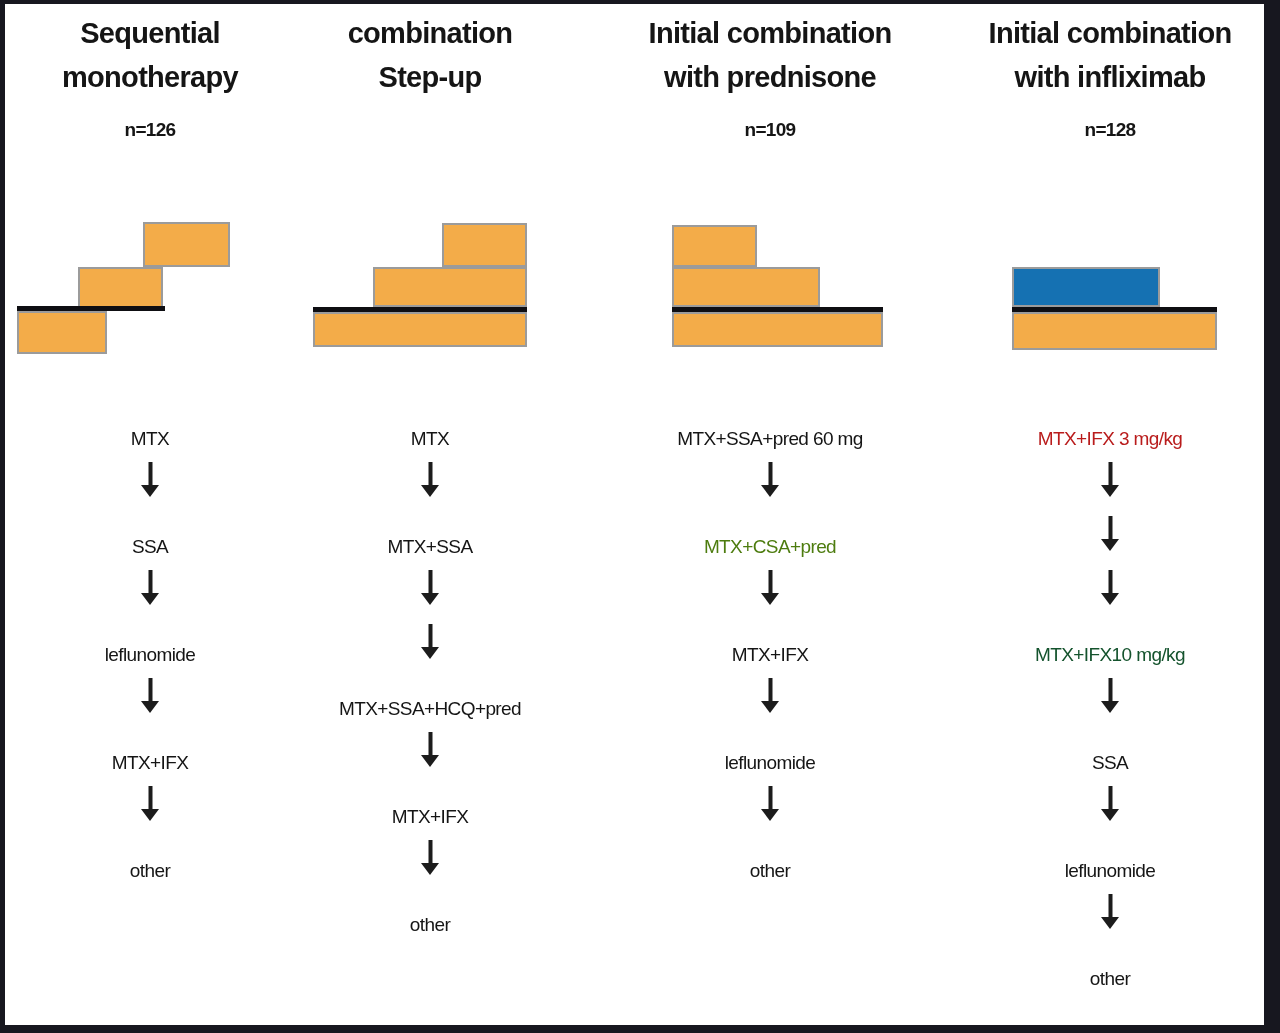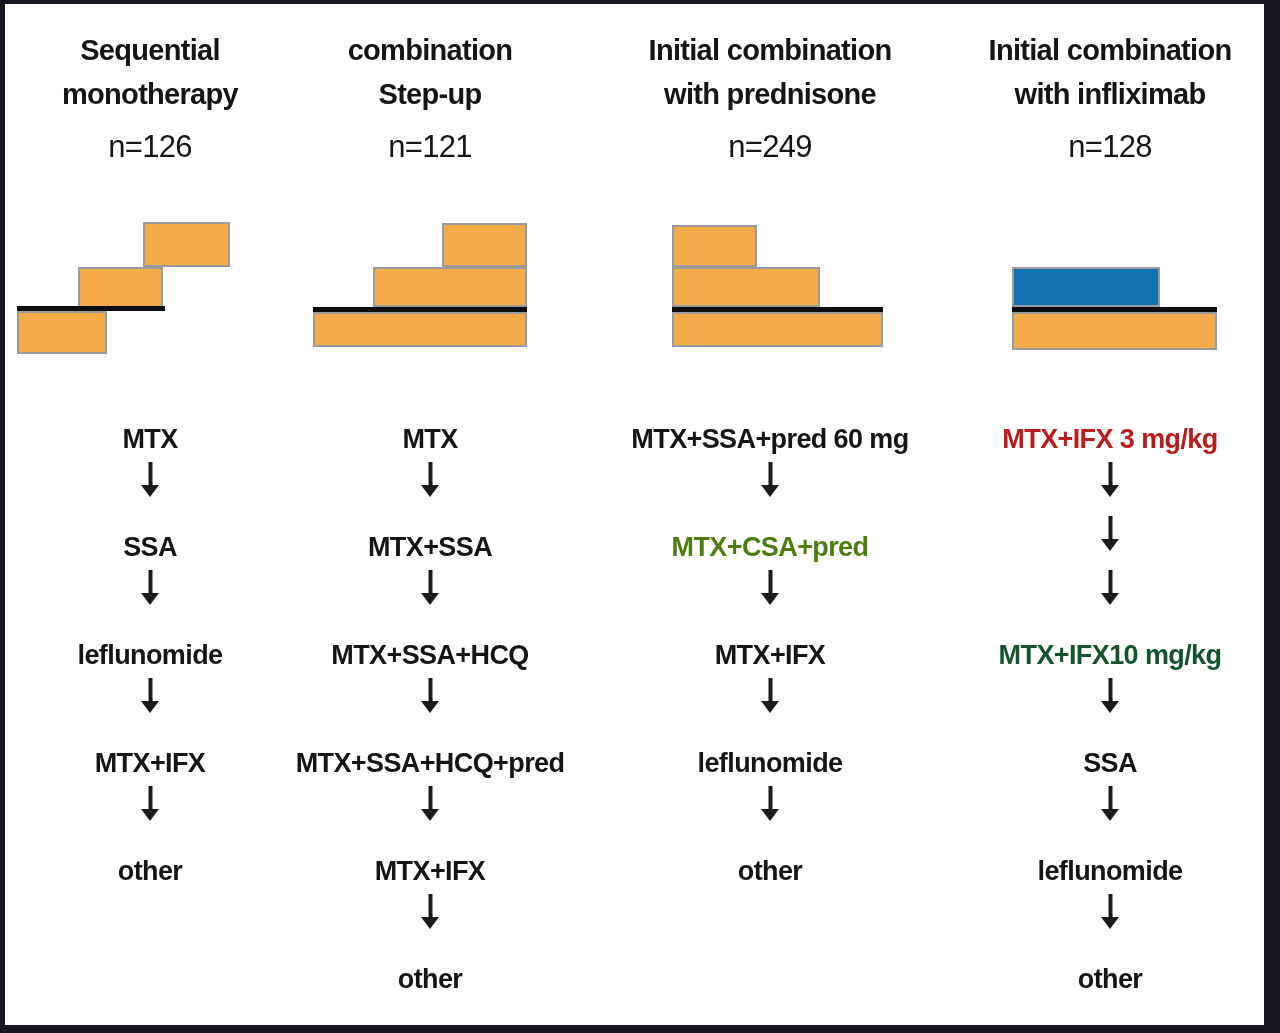--- a/index.html
+++ b/index.html
@@ -23,35 +23,35 @@
     top: 0;
     height: 100%;
   }
   .col-0 { left: 5px;   width: 280px; }
   .col-1 { left: 285px; width: 280px; }
   .col-2 { left: 605px; width: 320px; }
   .col-3 { left: 945px; width: 320px; }
 
   .col-header {
     position: absolute;
-    top: 24px;
+    top: 7px;
     left: 0;
     right: 0;
     text-align: center;
     font-weight: bold;
     font-size: 29px;
     line-height: 44px;
     letter-spacing: -0.7px;
     color: #151515;
   }
   .title-line { display: block; white-space: nowrap; }
   .n-label {
     margin-top: 9px;
-    font-weight: normal;
-    font-size: 31px;
+    font-weight: bold;
+    font-size: 19px;
   }
 
   .figure {
     position: absolute;
     top: 212px;
     left: 0;
     width: 100%;
     height: 160px;
   }
   .block {
@@ -73,22 +73,22 @@
     align-items: center;
   }
   .step-slot {
     height: 54px;
     width: 100%;
     display: flex;
     align-items: center;
     justify-content: center;
   }
   .step-label {
-    font-weight: bold;
-    font-size: 27px;
+    font-weight: normal;
+    font-size: 19px;
     letter-spacing: -0.6px;
     white-space: nowrap;
     color: #151515;
     margin-top: 28px;
   }
   .arrow-icon { display: block; }
 </style>
 </head>
 <body>
 
@@ -148,21 +148,20 @@
         </div>
         <div class="step-slot"></div>
         <div class="step-slot"></div>
       </div>
   </section>
 
   <section class="column col-1">
     <header class="col-header">
       <span class="title-line">combination</span>
       <span class="title-line">Step-up</span>
-      <div class="n-label">n=121</div>
     </header>
     <div class="figure">
         <div class="block" style="left: 152px; top: 7px; width: 85px; height: 44px; background: rgb(243, 172, 73); border-color: rgb(155, 155, 155);"></div>
         <div class="block" style="left: 83px; top: 51px; width: 154px; height: 40px; background: rgb(243, 172, 73); border-color: rgb(155, 155, 155);"></div>
         <div class="block" style="left: 23px; top: 96px; width: 214px; height: 35px; background: rgb(243, 172, 73); border-color: rgb(155, 155, 155);"></div>
         <div class="baseline-bar" style="left: 23px; top: 91px; width: 214px; height: 5px; background: rgb(14, 14, 18);"></div>
       </div>
     <div class="steps">
         <div class="step-slot">
           <span class="step-label" style="color: rgb(21, 21, 21);">MTX</span>
@@ -176,23 +175,20 @@
         <div class="step-slot">
           <span class="step-label" style="color: rgb(21, 21, 21);">MTX+SSA</span>
         </div>
         <div class="step-slot">
           <svg class="arrow-icon" width="24" height="38" viewBox="0 0 24 38">
             <rect x="10.5" y="2" width="4" height="24" fill="#1C1C1C"></rect>
             <polygon points="3,25 21,25 12,37" fill="#1C1C1C"></polygon>
           </svg>
         </div>
         <div class="step-slot">
-          <span class="step-label" style="color: rgb(21, 21, 21);">MTX+SSA+HCQ</span>
-        </div>
-        <div class="step-slot">
           <svg class="arrow-icon" width="24" height="38" viewBox="0 0 24 38">
             <rect x="10.5" y="2" width="4" height="24" fill="#1C1C1C"></rect>
             <polygon points="3,25 21,25 12,37" fill="#1C1C1C"></polygon>
           </svg>
         </div>
         <div class="step-slot">
           <span class="step-label" style="color: rgb(21, 21, 21);">MTX+SSA+HCQ+pred</span>
         </div>
         <div class="step-slot">
           <svg class="arrow-icon" width="24" height="38" viewBox="0 0 24 38">
@@ -212,21 +208,21 @@
         <div class="step-slot">
           <span class="step-label" style="color: rgb(21, 21, 21);">other</span>
         </div>
       </div>
   </section>
 
   <section class="column col-2">
     <header class="col-header">
       <span class="title-line">Initial combination</span>
       <span class="title-line">with prednisone</span>
-      <div class="n-label">n=249</div>
+      <div class="n-label">n=109</div>
     </header>
     <div class="figure">
         <div class="block" style="left: 62px; top: 9px; width: 85px; height: 42px; background: rgb(243, 172, 73); border-color: rgb(155, 155, 155);"></div>
         <div class="block" style="left: 62px; top: 51px; width: 148px; height: 40px; background: rgb(243, 172, 73); border-color: rgb(155, 155, 155);"></div>
         <div class="block" style="left: 62px; top: 96px; width: 211px; height: 35px; background: rgb(243, 172, 73); border-color: rgb(155, 155, 155);"></div>
         <div class="baseline-bar" style="left: 62px; top: 91px; width: 211px; height: 5px; background: rgb(14, 14, 18);"></div>
       </div>
     <div class="steps">
         <div class="step-slot">
           <span class="step-label" style="color: rgb(21, 21, 21);">MTX+SSA+pred 60 mg</span>

